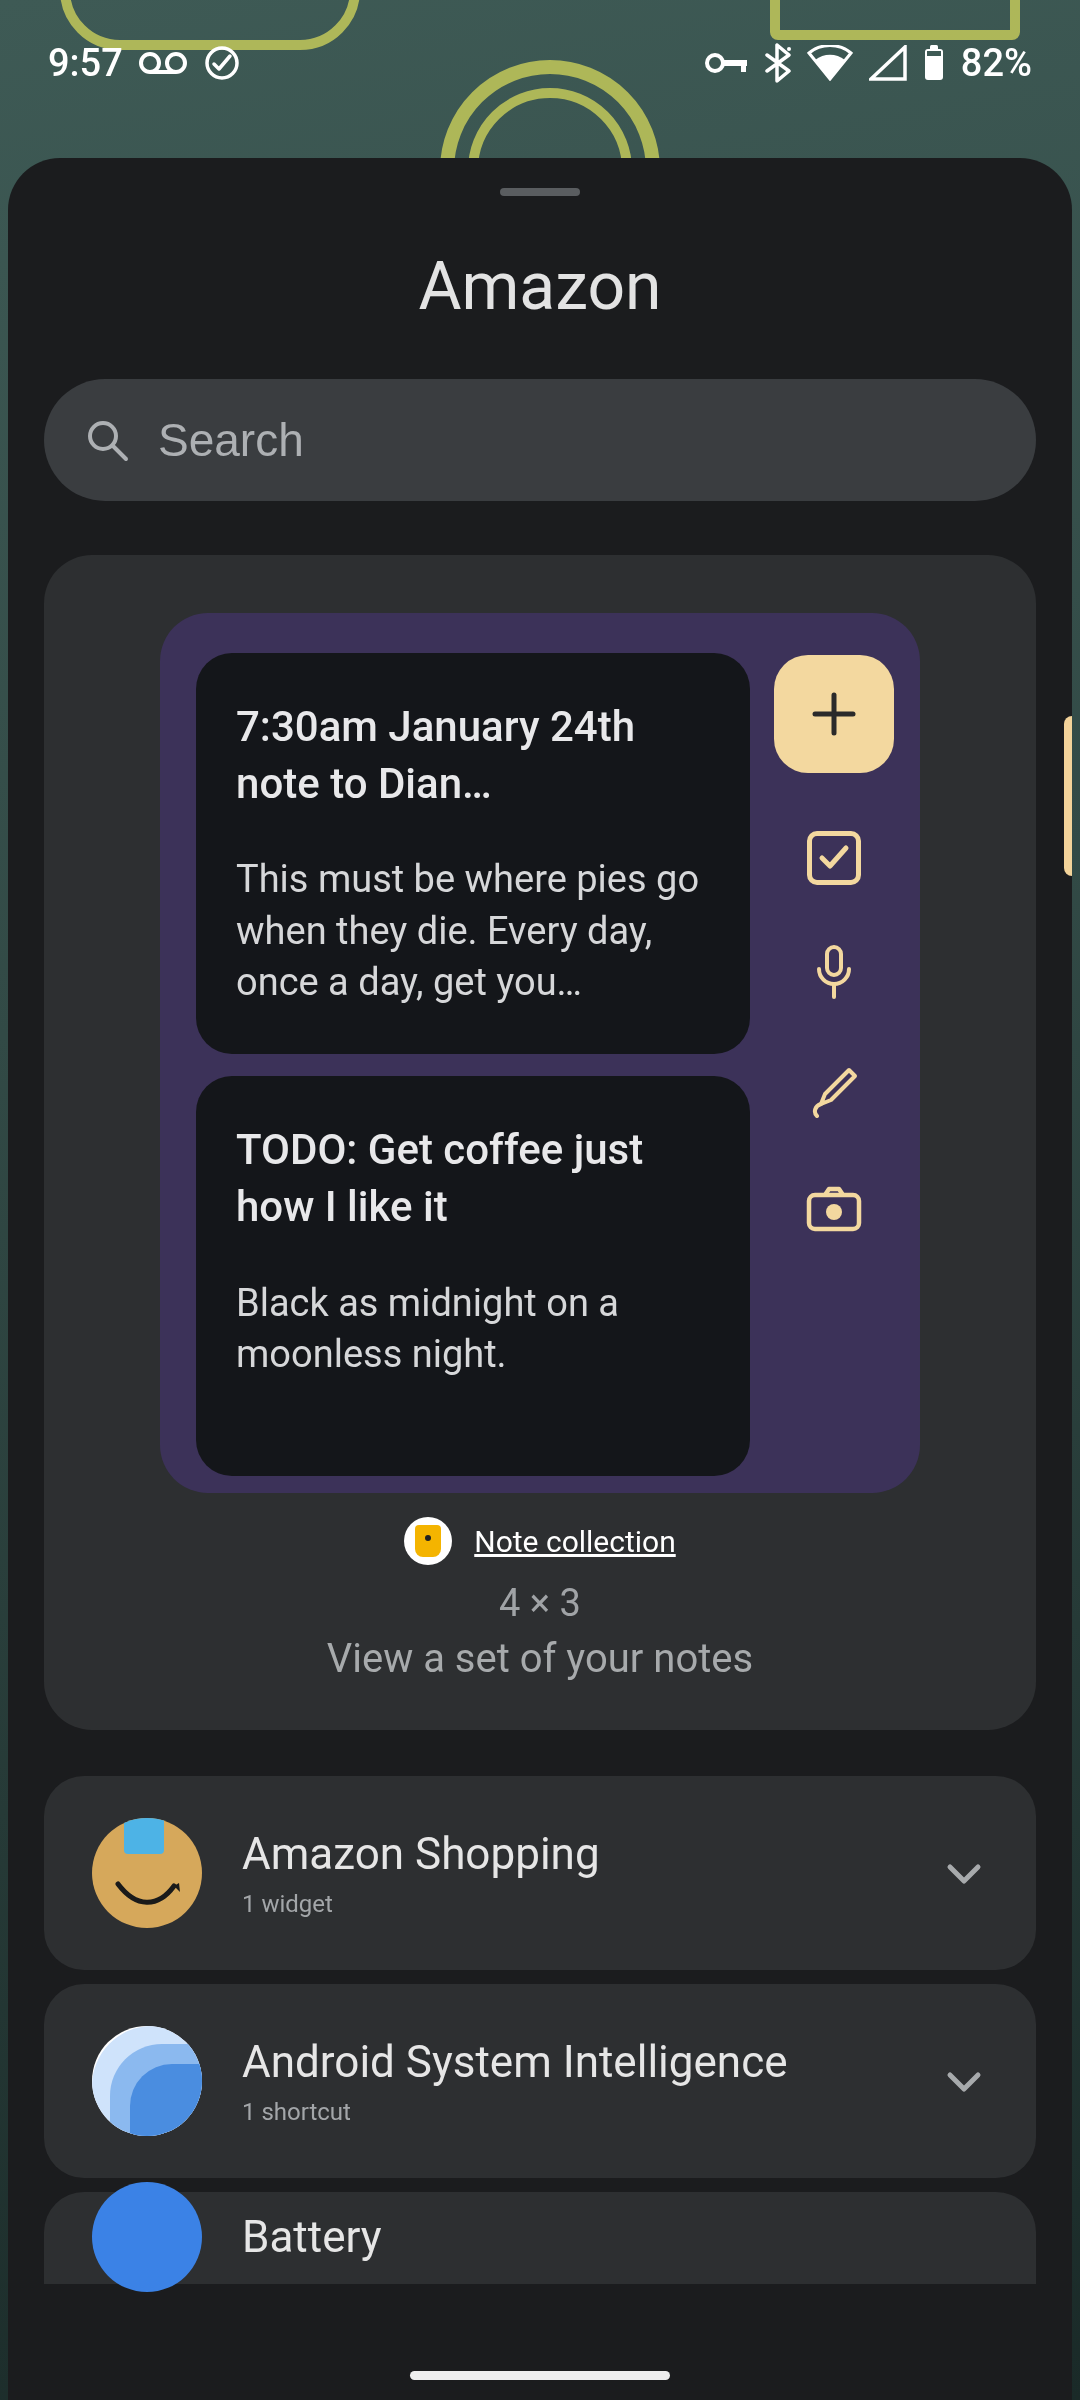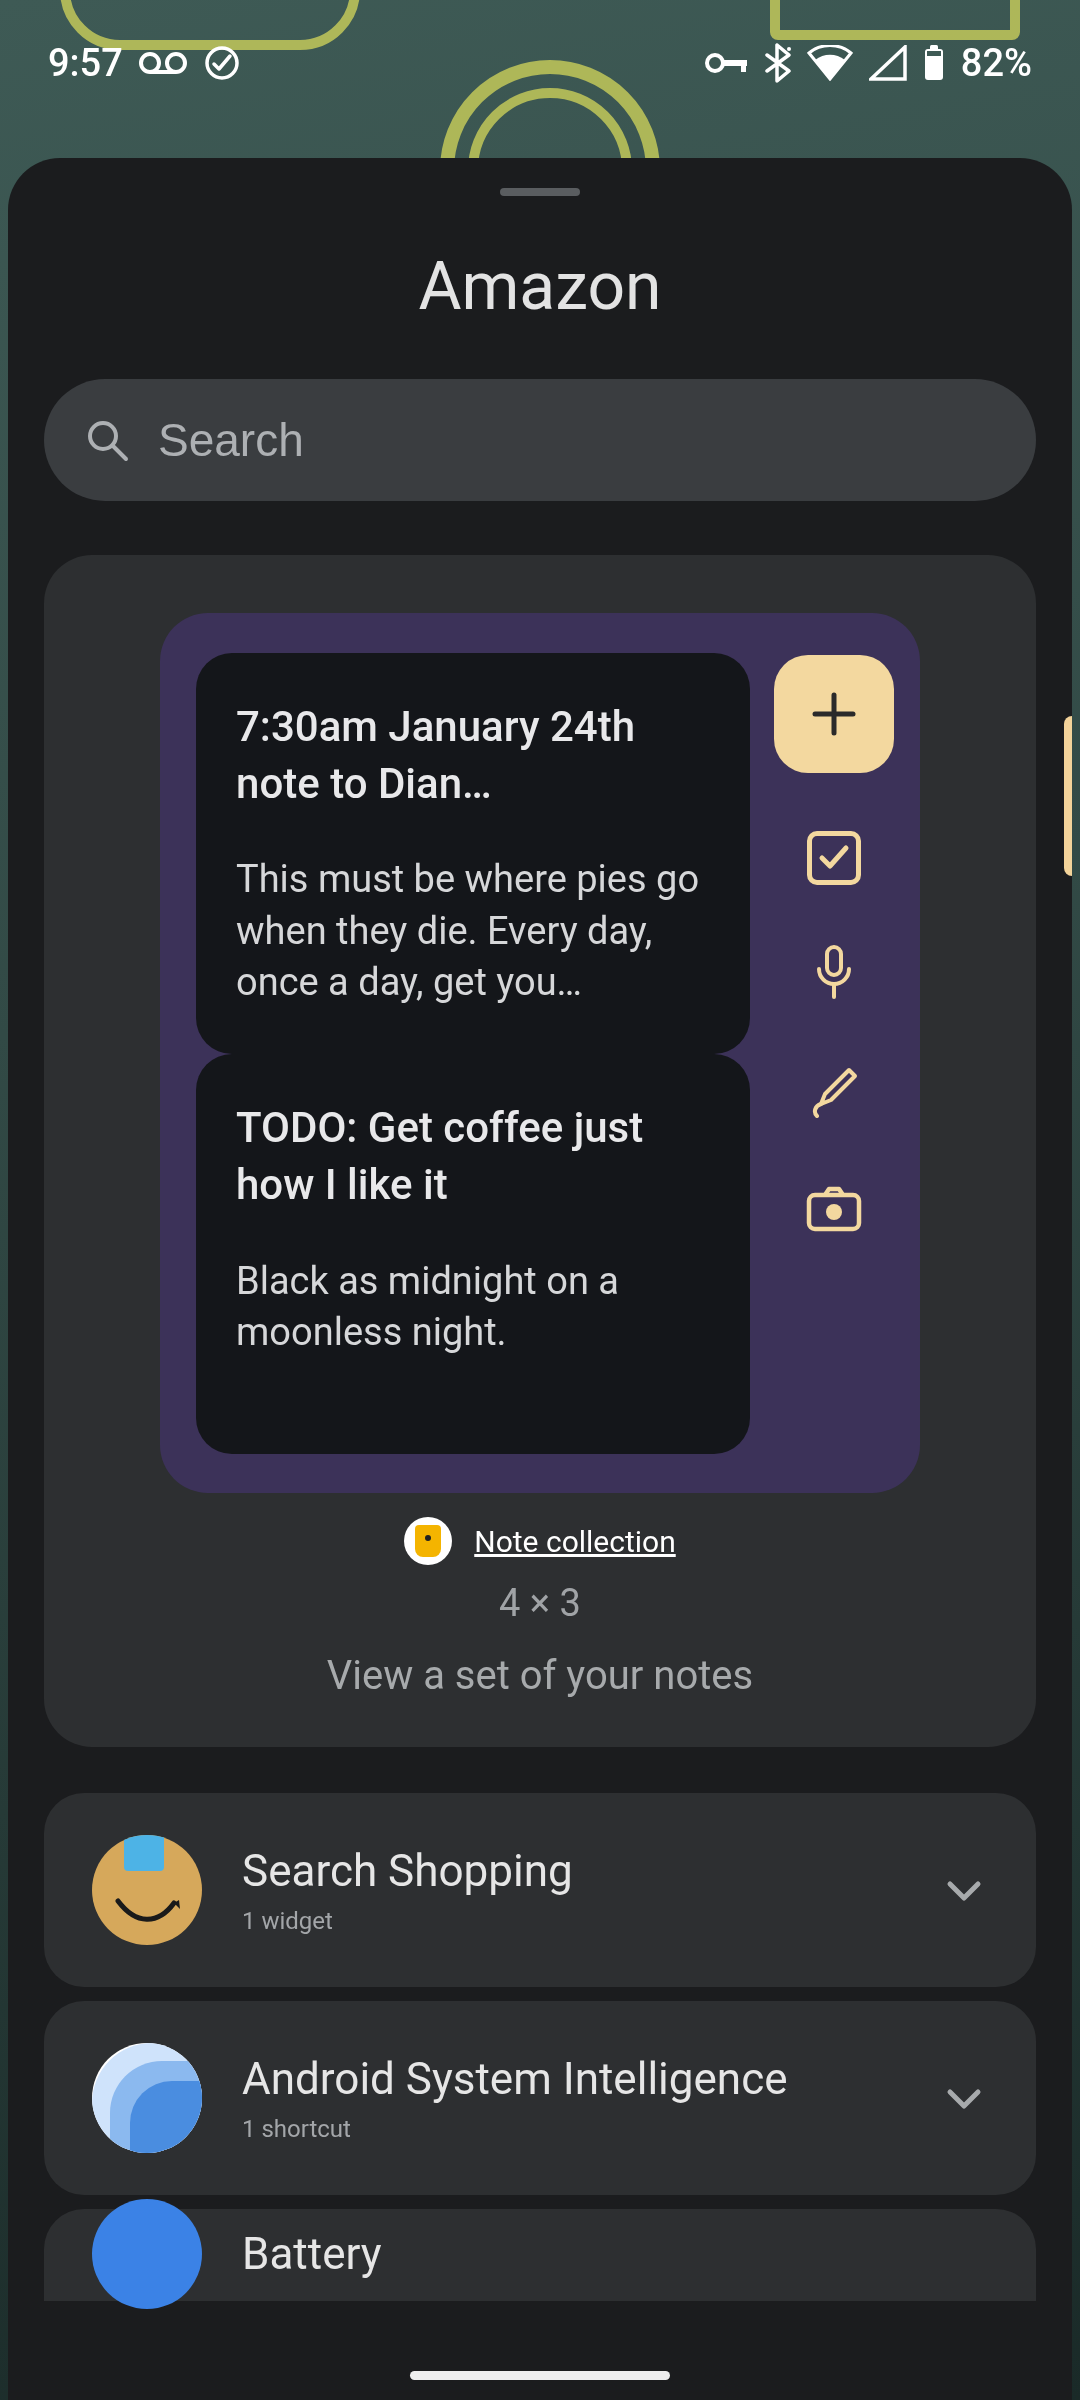--- a/index.html
+++ b/index.html
@@ -101,20 +101,21 @@
     gap: 24px;
     height: 880px;
     overflow: hidden;
     width: 760px;
     margin: 0 auto;
   }
   .notes-col {
     flex: 1;
     display: flex;
     flex-direction: column;
+    gap: 22px;
   }
   .note-card {
     background: #14161a;
     border-radius: 36px;
     padding: 46px 40px;
     color: #e8e8ea;
   }
   .note-title { font-size: 42px; font-weight: 500; line-height: 1.35; margin-bottom: 42px; white-space: pre-line;}
   .note-body  { font-size: 38px; color: #d6d7d9; line-height: 1.35; white-space: pre-line;}
   .note-card.second { min-height: 400px; }
@@ -147,21 +148,21 @@
   .preview-meta { text-align: center; margin-top: 24px; }
   .preview-label-row { display: flex; align-items:center; justify-content:center; gap:22px; }
   .keep-icon {
     width:48px; height:48px; border-radius:50%; background:#fff;
     display:flex; align-items:center; justify-content:center;
   }
   .keep-icon-inner { width:26px; height:32px; background:#f4b400; border-radius:4px 4px 8px 8px; position:relative;}
   .keep-icon-inner::after{content:"";position:absolute;left:50%;top:10px;width:6px;height:6px;background:#222;border-radius:50%;transform:translateX(-50%);}
   .preview-label { font-size: 30px; color: #ffffff; text-decoration: underline; }
   .preview-size  { font-size: 38px; color: #a0a3a6; margin-top: 16px; }
-  .preview-desc  { font-size: 40px; color: #a7aaac; margin-top: 27px; }
+  .preview-desc  { font-size: 40px; color: #a7aaac; margin-top: 10px; }
 
   
   .app-row {
     background: #2d2f31;
     border-radius: 40px;
     padding: 42px 48px;
     display: flex;
     align-items: center;
     gap: 40px;
     margin-bottom: 14px;
@@ -313,21 +314,21 @@
   </div>
 
   <div class="app-row">
     <div class="app-icon amazon">
       <svg width="70" height="26" viewBox="0 0 70 26">
           <path d="M6 4 C 24 28, 46 28, 62 6" fill="none" stroke="#1a1a1a" stroke-width="5" stroke-linecap="round"></path>
           <path d="M62 6 l5 -3 l1 9 z" fill="#1a1a1a"></path>
         </svg>
     </div>
     <div class="app-text">
-      <div class="app-name">Search Shopping</div>
+      <div class="app-name">Amazon Shopping</div>
       <div class="app-sub">1 widget</div>
     </div>
     <svg class="chev" width="48" height="48" viewBox="0 0 48 48">
         <path d="M10 18 l14 14 l14 -14" fill="none" stroke="#a7aaac" stroke-width="5" stroke-linecap="round" stroke-linejoin="round"></path>
       </svg>
   </div>
 
   <div class="app-row">
     <div class="app-icon asi">
       <svg width="110" height="110" viewBox="0 0 110 110">

